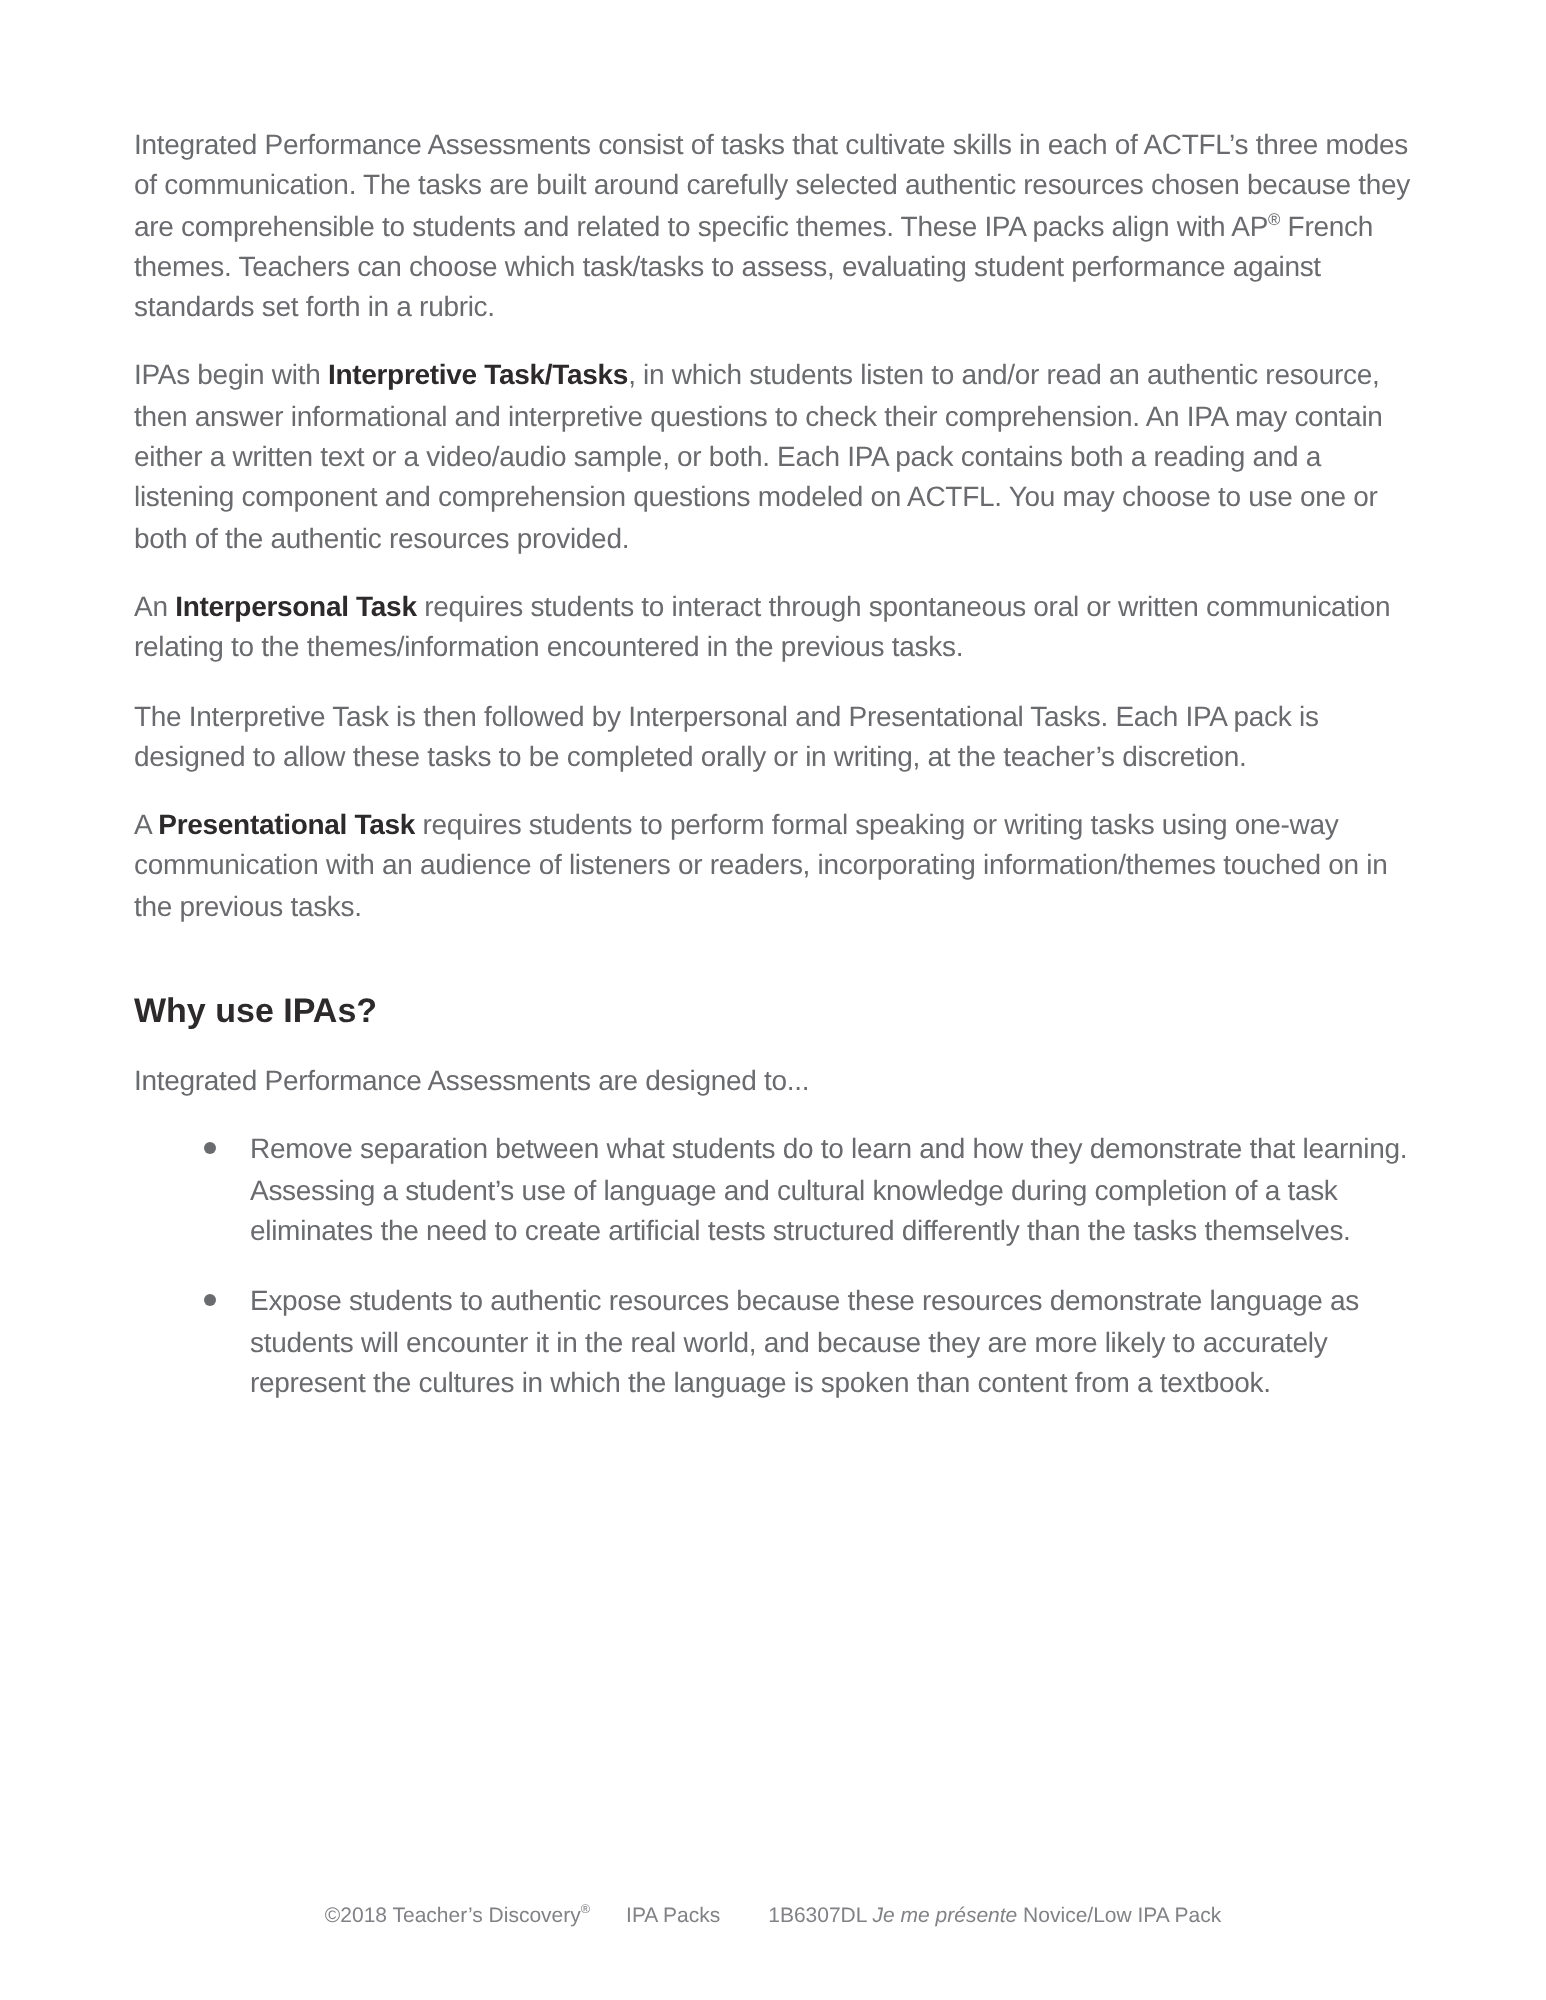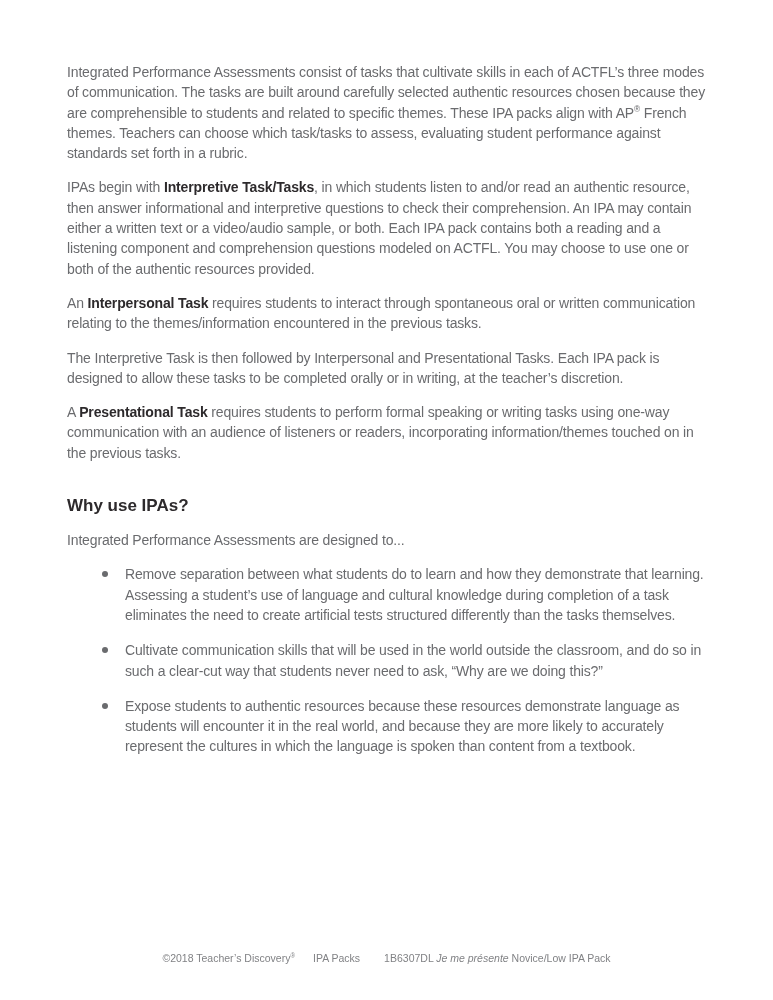--- a/index.html
+++ b/index.html
@@ -69,21 +69,20 @@
         <p><span>The Interpretive Task is then followed by Interpersonal and Presentational Tasks. Each IPA pack is designed to allow these tasks to be completed orally or in writing, at the teacher’s discretion.</span></p>
         <p><span>A </span><span class="bold">Presentational Task</span><span> requires students to perform formal speaking or writing tasks using one-way communication with an audience of listeners or readers, incorporating information/themes touched on in the previous tasks.</span></p>
       </div>
   </section>
 
   <section class="section-why">
     <h1 class="section-heading">Why use IPAs?</h1>
     <p>Integrated Performance Assessments are designed to...</p>
     <ul class="bullet-list" id="s2-bullets">
         <li><span class="bullet"></span><span>Remove separation between what students do to learn and how they demonstrate that learning. Assessing a student’s use of language and cultural knowledge during completion of a task eliminates the need to create artificial tests structured differently than the tasks themselves.</span></li>
-        <li><span class="bullet"></span><span>Cultivate communication skills that will be used in the world outside the classroom, and do so in such a clear-cut way that students never need to ask, “Why are we doing this?”</span></li>
         <li><span class="bullet"></span><span>Expose students to authentic resources because these resources demonstrate language as students will encounter it in the real world, and because they are more likely to accurately represent the cultures in which the language is spoken than content from a textbook.</span></li>
       </ul>
   </section>
 
 </div>
 
 <footer id="page-footer">
     <span class="footer-seg"><span>©2018 Teacher’s Discovery</span><sup>®</sup></span>
     <span class="footer-seg"><span>IPA Packs</span></span>
     <span class="footer-seg"><span>1B6307DL </span><span class="italic">Je me présente</span><span> Novice/Low IPA Pack</span></span>

